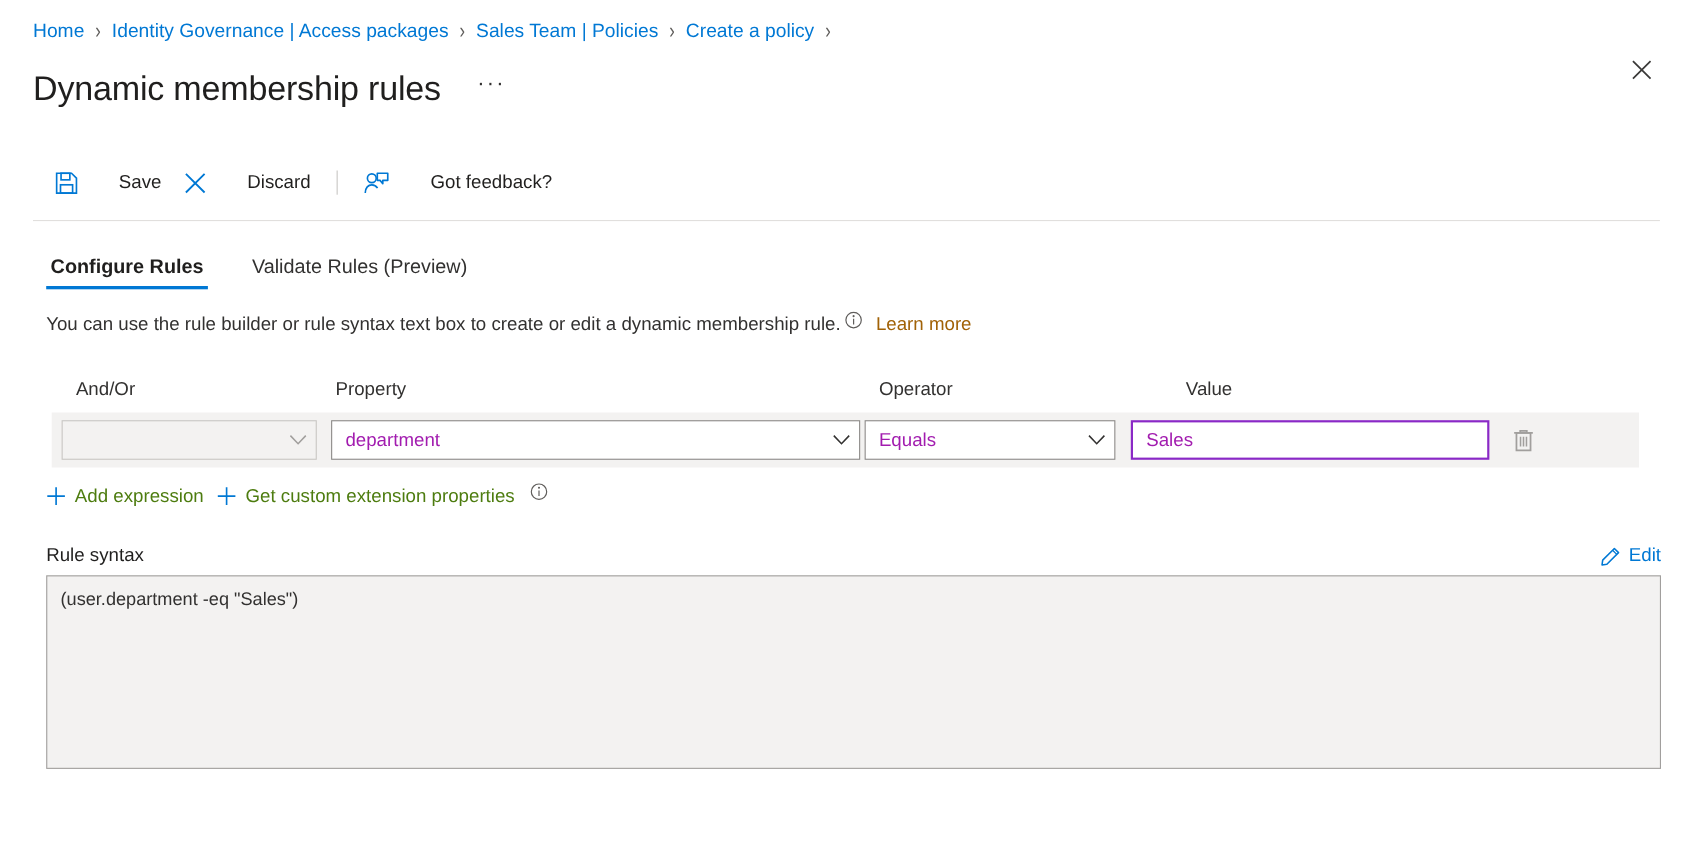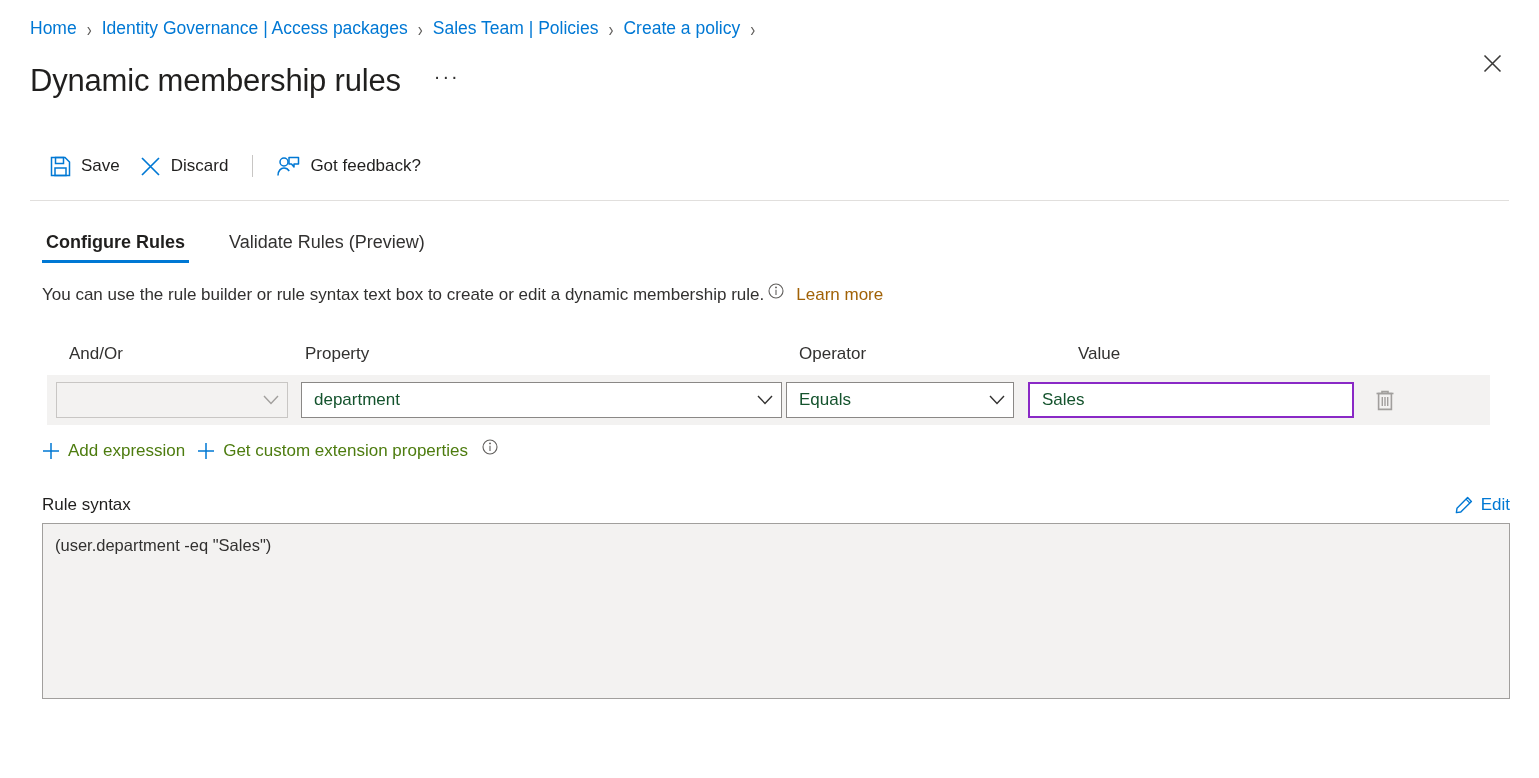--- a/index.html
+++ b/index.html
@@ -91,20 +91,21 @@
   }
   .cmd-item {
     display: flex;
     align-items: center;
     height: 36px;
     padding: 0 10px;
     cursor: pointer;
     color: #201f1e;
     font-size: 17px;
     white-space: nowrap;
+    gap: 27px;
   }
   .cmd-icon {
     display: flex;
     align-items: center;
     justify-content: center;
     margin-right: 10px;
     color: #0078d4;
   }
   .cmd-sep {
     width: 1px;
@@ -202,21 +203,21 @@
 
   .field {
     position: relative;
     height: 36px;
     box-sizing: border-box;
     display: flex;
     align-items: center;
     background: #ffffff;
     border: 1px solid #8a8886;
     font-size: 17px;
-    color: #14532d;
+    color: #a21caf;
   }
   .field .field-text {
     padding-left: 12px;
     flex: 1;
     white-space: nowrap;
     overflow: hidden;
   }
   .chev {
     width: 32px;
     display: flex;
@@ -283,21 +284,21 @@
     margin-top: 32px;
     padding: 0 29px 0 42px;
   }
   .syntax-label {
     font-size: 17px;
     font-weight: 400;
     color: #201f1e;
   }
   .edit-link {
     display: flex;
-    align-items: center;
+    align-items: flex-end;
     color: #0078d4;
     font-size: 17px;
     cursor: pointer;
   }
   .pencil-icon {
     display: inline-flex;
     align-items: center;
     justify-content: center;
     margin-right: 8px;
   }

